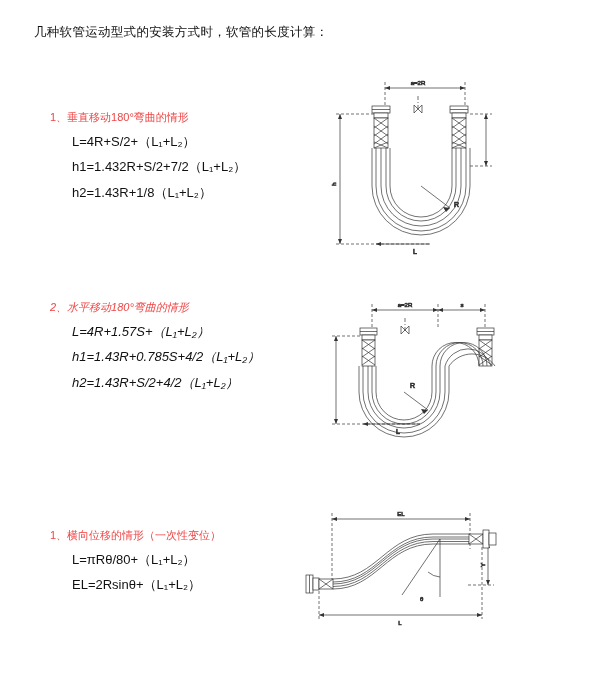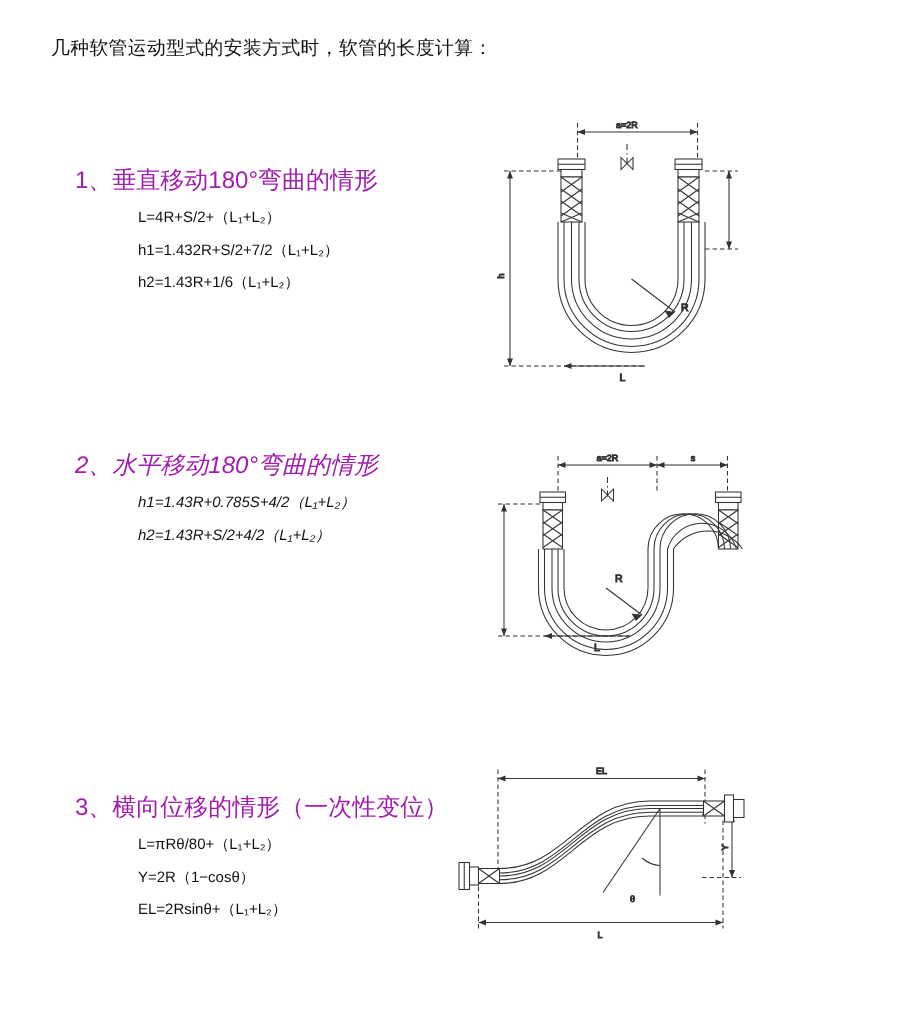--- a/index.html
+++ b/index.html
@@ -26,30 +26,30 @@
     top: 24px;
     font-size: 12.5px;
     letter-spacing: 0.3px;
     color: #111;
     white-space: nowrap;
   }
   .case {
     position: absolute;
   }
   .case-title {
-    font-size: 16px;
-    color: #a21caf;
+    font-size: 11px;
+    color: #ef4444;
     white-space: nowrap;
     margin-bottom: 9px;
   }
   .formula {
-    font-size: 10px;
+    font-size: 13px;
     color: #111;
     white-space: nowrap;
-    margin-left: 42px;
+    margin-left: 22px;
     margin-bottom: 9px;
     line-height: 1.25;
   }
   .fig {
     position: absolute;
   }
   .fig svg {
     display: block;
   }
   
@@ -74,21 +74,21 @@
 <body>
 
 <div id="page">
 
   <div class="heading">几种软管运动型式的安装方式时，软管的长度计算：</div>
 
   <div class="case" id="case1">
     <div class="case-title">1、垂直移动180°弯曲的情形</div>
     <div class="formula">L=4R+S/2+（L₁+L₂）</div>
     <div class="formula">h1=1.432R+S/2+7/2（L₁+L₂）</div>
-    <div class="formula">h2=1.43R+1/6（L₁+L₂）</div>
+    <div class="formula">h2=1.43R+1/8（L₁+L₂）</div>
   </div>
 
   <div class="fig" id="fig1">
     <svg width="200" height="200" viewBox="0 0 200 200">
       <g stroke="#333" fill="none" stroke-width="0.7">
 
         <line x1="75" y1="22" x2="155" y2="22"></line>
         <path d="M75 22 l5 -2 v4 z" fill="#333" stroke="none"></path>
         <path d="M155 22 l-5 -2 v4 z" fill="#333" stroke="none"></path>
         <line x1="75" y1="16" x2="75" y2="46" stroke-dasharray="3,2"></line>
@@ -152,20 +152,21 @@
 
         <line x1="108" y1="30" x2="108" y2="44" stroke-dasharray="4,2,1,2"></line>
         <path d="M104 39 l4 4 l-4 4 z" fill="none"></path>
         <path d="M112 39 l-4 4 l4 4 z" fill="none"></path>
       </g>
     </svg>
   </div>
 
   <div class="case" id="case2">
     <div class="case-title">2、水平移动180°弯曲的情形</div>
+    <div class="formula">L=4R+1.57S+（L₁+L₂）</div>
     <div class="formula">h1=1.43R+0.785S+4/2（L₁+L₂）</div>
     <div class="formula">h2=1.43R+S/2+4/2（L₁+L₂）</div>
   </div>
 
   <div class="fig" id="fig2">
     <svg width="200" height="180" viewBox="0 0 200 180">
       <g stroke="#333" fill="none" stroke-width="0.7">
 
         <line x1="62" y1="22" x2="128" y2="22"></line>
         <path d="M62 22 l5 -2 v4 z" fill="#333" stroke="none"></path>
@@ -223,23 +224,22 @@
         <text class="lbl" x="86" y="146">L</text>
 
         <line x1="95" y1="30" x2="95" y2="44" stroke-dasharray="4,2,1,2"></line>
         <path d="M91 38 l4 4 l-4 4 z" fill="none"></path>
         <path d="M99 38 l-4 4 l4 4 z" fill="none"></path>
       </g>
     </svg>
   </div>
 
   <div class="case" id="case3">
-    <div class="case-title">3、横向位移的情形（一次性变位）</div>
+    <div class="case-title">1、横向位移的情形（一次性变位）</div>
     <div class="formula">L=πRθ/80+（L₁+L₂）</div>
-    <div class="formula">Y=2R（1−cosθ）</div>
     <div class="formula">EL=2Rsinθ+（L₁+L₂）</div>
   </div>
 
   <div class="fig" id="fig3">
     <svg width="220" height="135" viewBox="0 0 220 135">
       <g stroke="#333" fill="none" stroke-width="0.7">
 
         <line x1="40" y1="14" x2="178" y2="14"></line>
         <path d="M40 14 l5 -2 v4 z" fill="#333" stroke="none"></path>
         <path d="M178 14 l-5 -2 v4 z" fill="#333" stroke="none"></path>

